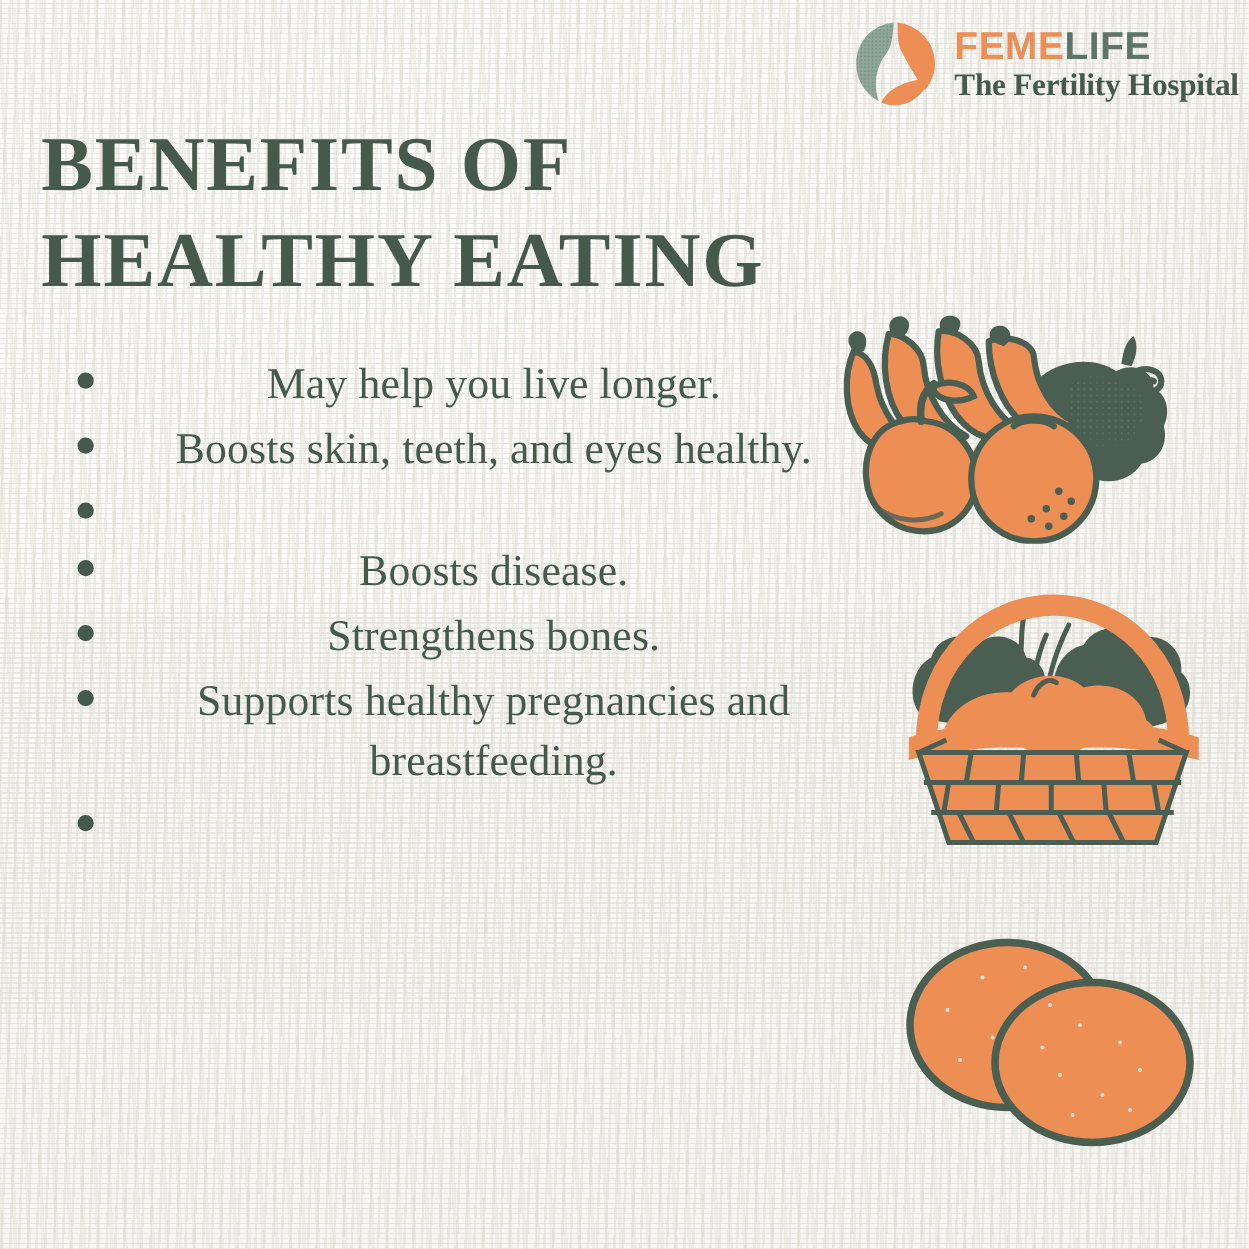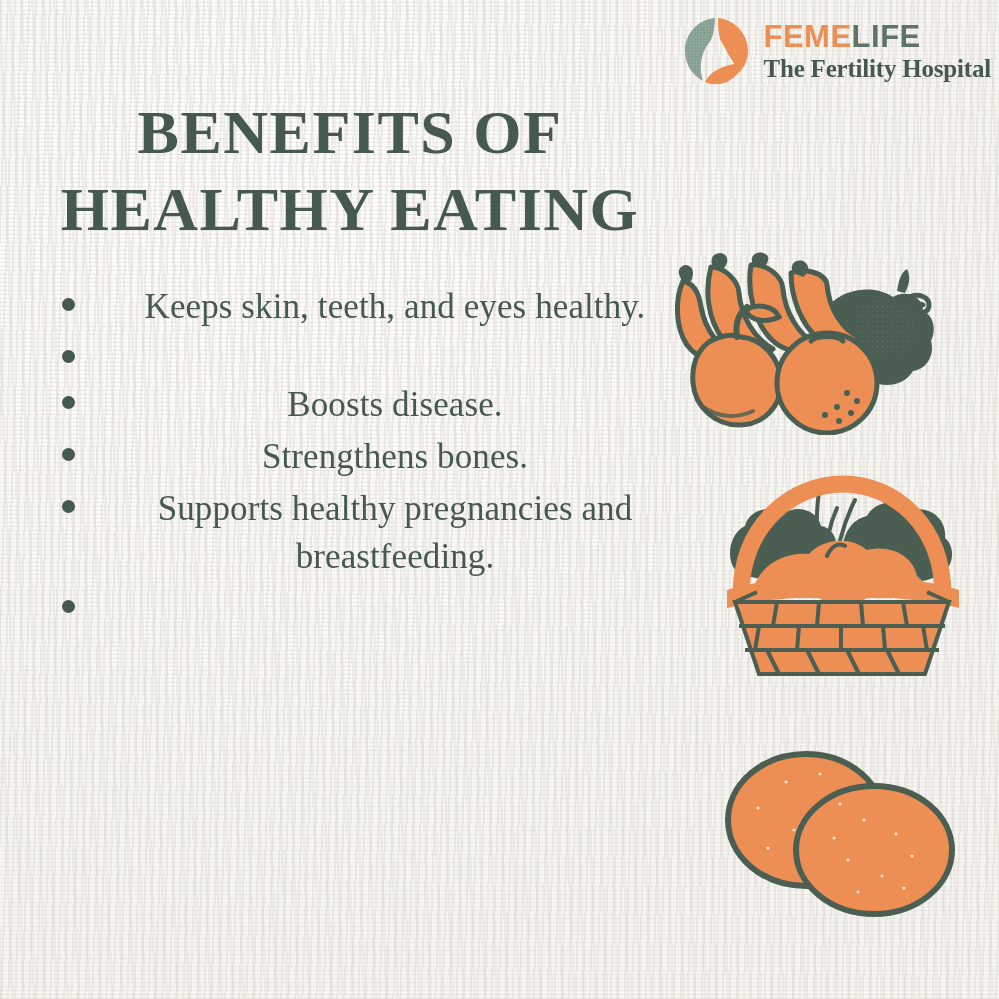--- a/index.html
+++ b/index.html
@@ -45,27 +45,28 @@
     font-size:25px;
     color:#46594D;
     white-space:nowrap;
     letter-spacing:-.2px;
   }
 
   
   #title{
     position:absolute;
     top:52px; left:0; width:700px;
-    text-align:center;
+    text-align:left;
     color:#46594D;
     font-family:"Liberation Serif", serif;
     font-weight:bold;
     font-size:62px;
     line-height:1.25;
     letter-spacing:1.5px;
+    padding-left:33px;
   }
   #title .tline{ display:block; }
 
   
   #benefits-list{
     position:absolute;
     top:283px; left:40px; width:640px;
     margin:0; padding:0; list-style:none;
   }
   .benefit-item{
@@ -130,21 +131,25 @@
   </div>
 
   <h1 id="title">
     <span class="tline">BENEFITS OF</span>
     <span class="tline">HEALTHY EATING</span>
   </h1>
 
   <ul id="benefits-list">
     <li class="benefit-item">
       <span class="benefit-bullet"></span>
-      <span class="benefit-text">Keeps skin, teeth, and eyes healthy.</span>
+      <span class="benefit-text">May help you live longer.</span>
+    </li>
+    <li class="benefit-item">
+      <span class="benefit-bullet"></span>
+      <span class="benefit-text">Boosts skin, teeth, and eyes healthy.</span>
     </li>
     <li class="benefit-item">
       <span class="benefit-bullet"></span>
     </li>
     <li class="benefit-item">
       <span class="benefit-bullet"></span>
       <span class="benefit-text">Boosts disease.</span>
     </li>
     <li class="benefit-item">
       <span class="benefit-bullet"></span>

